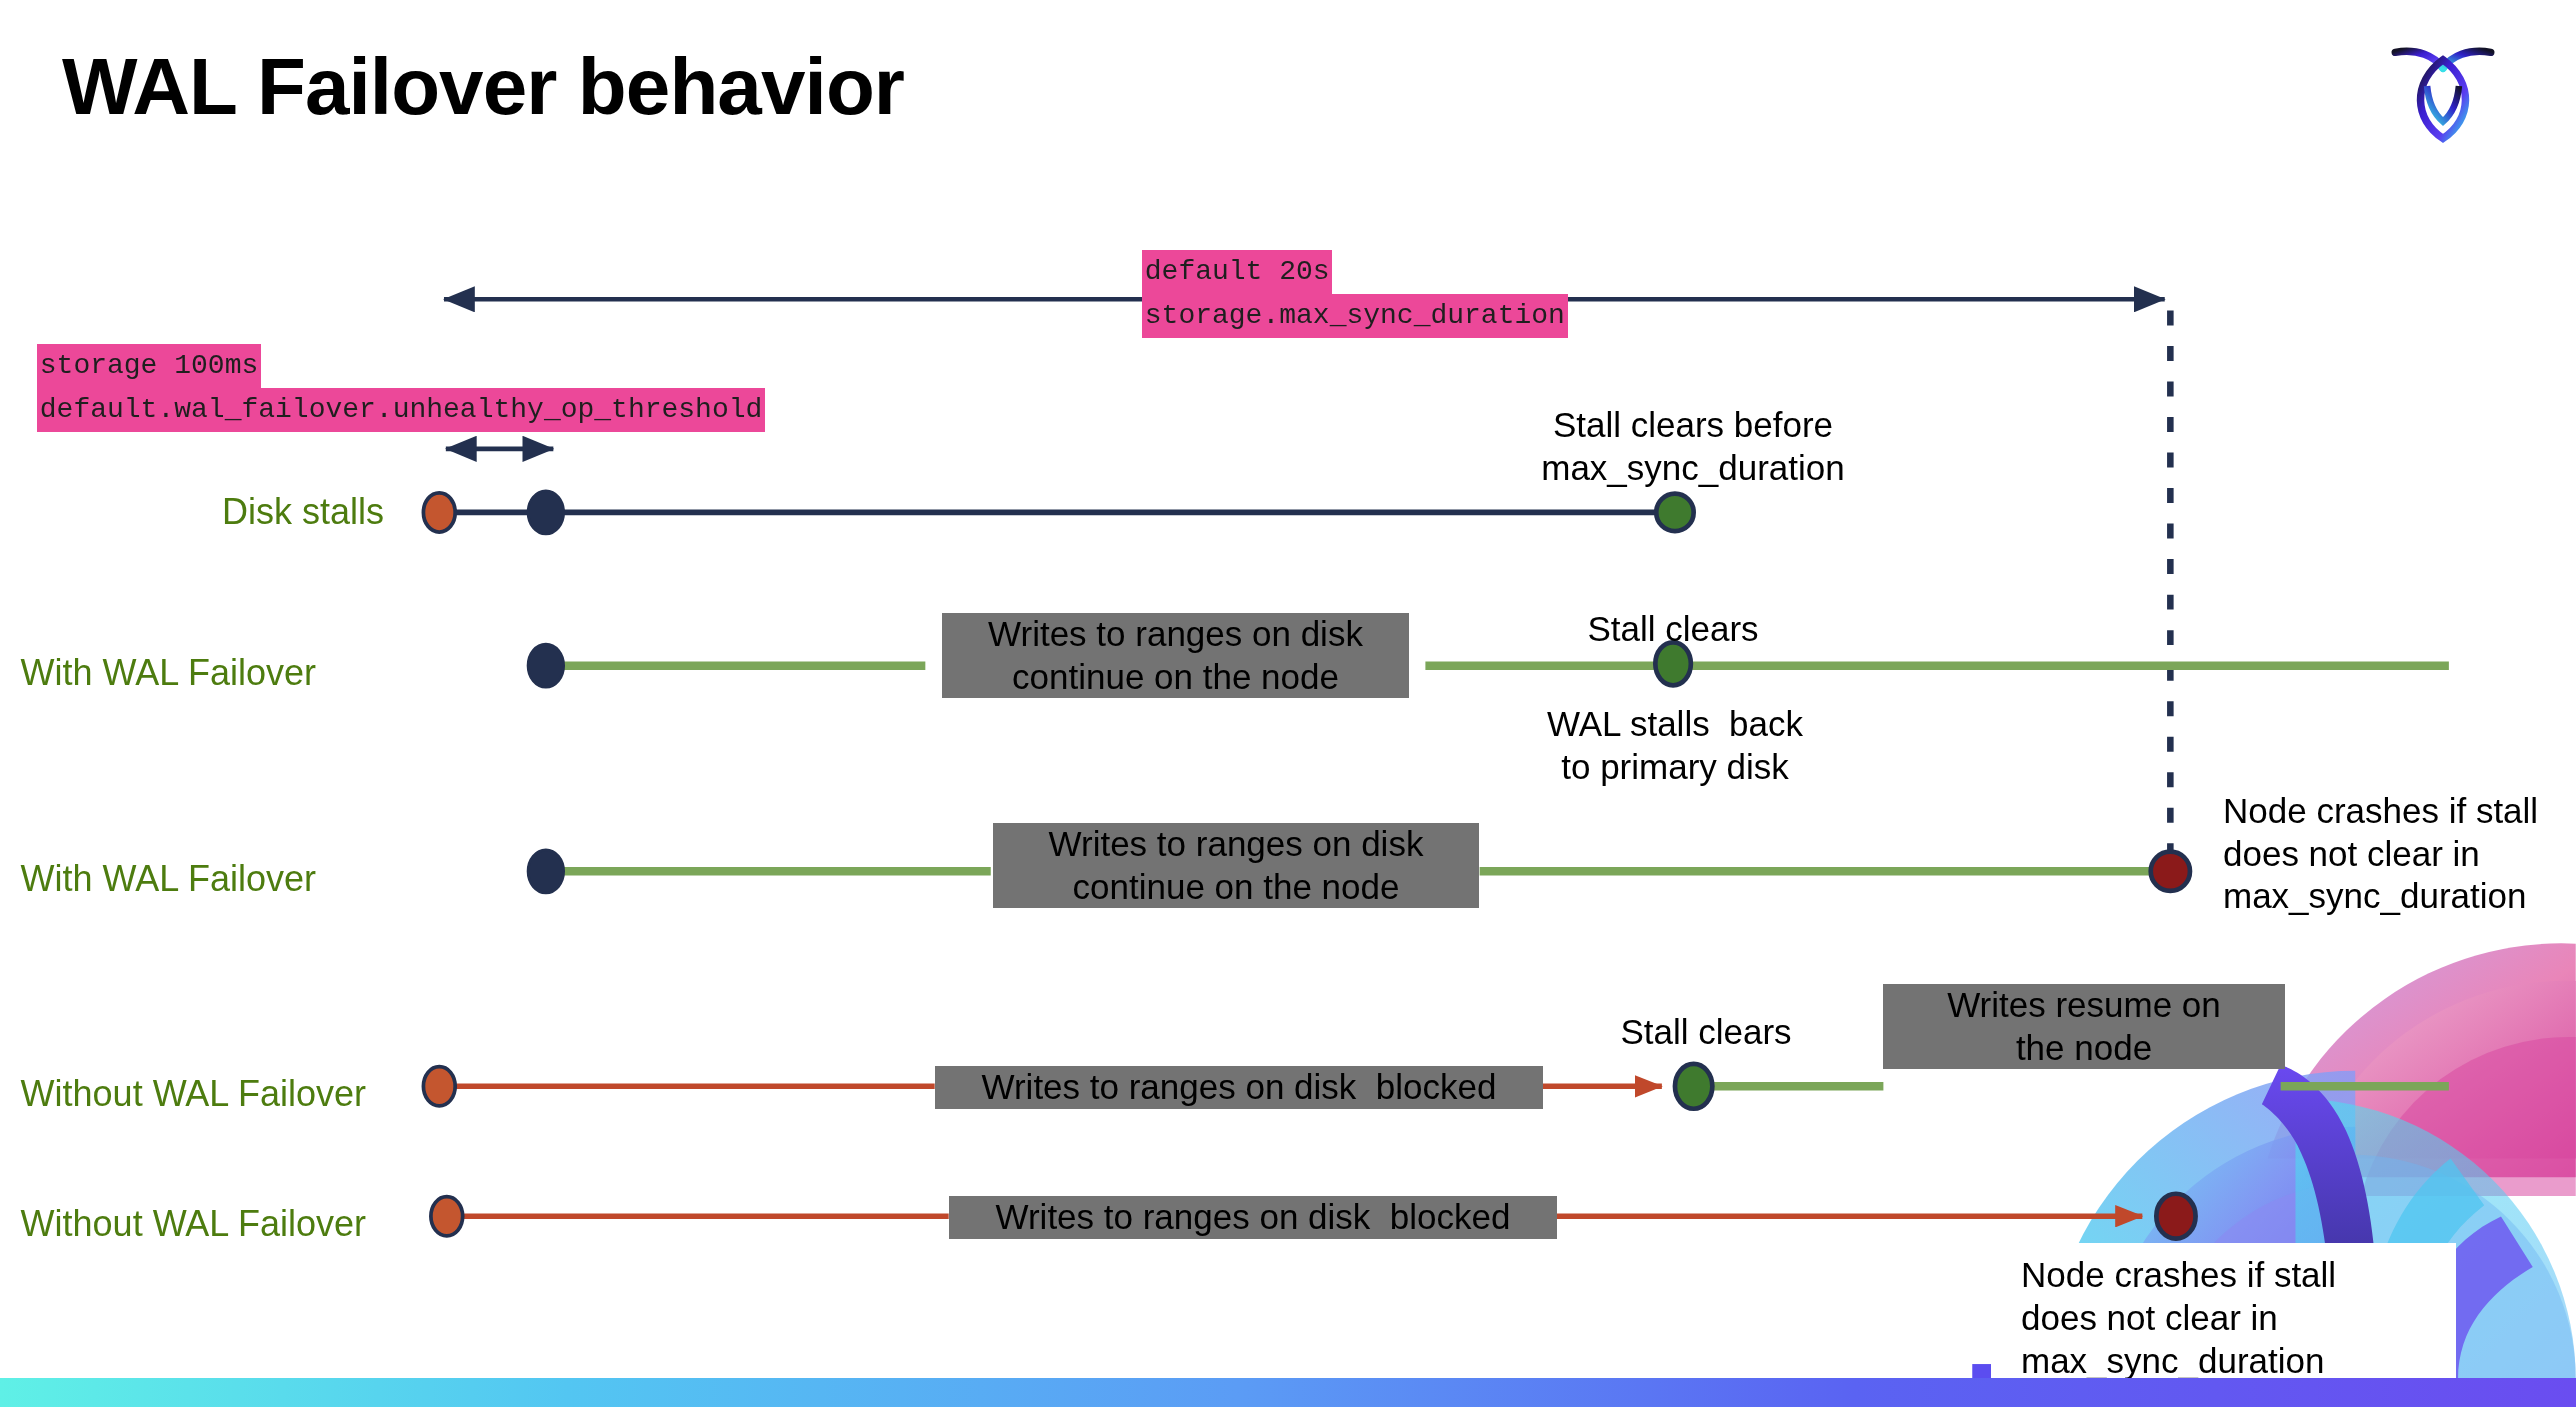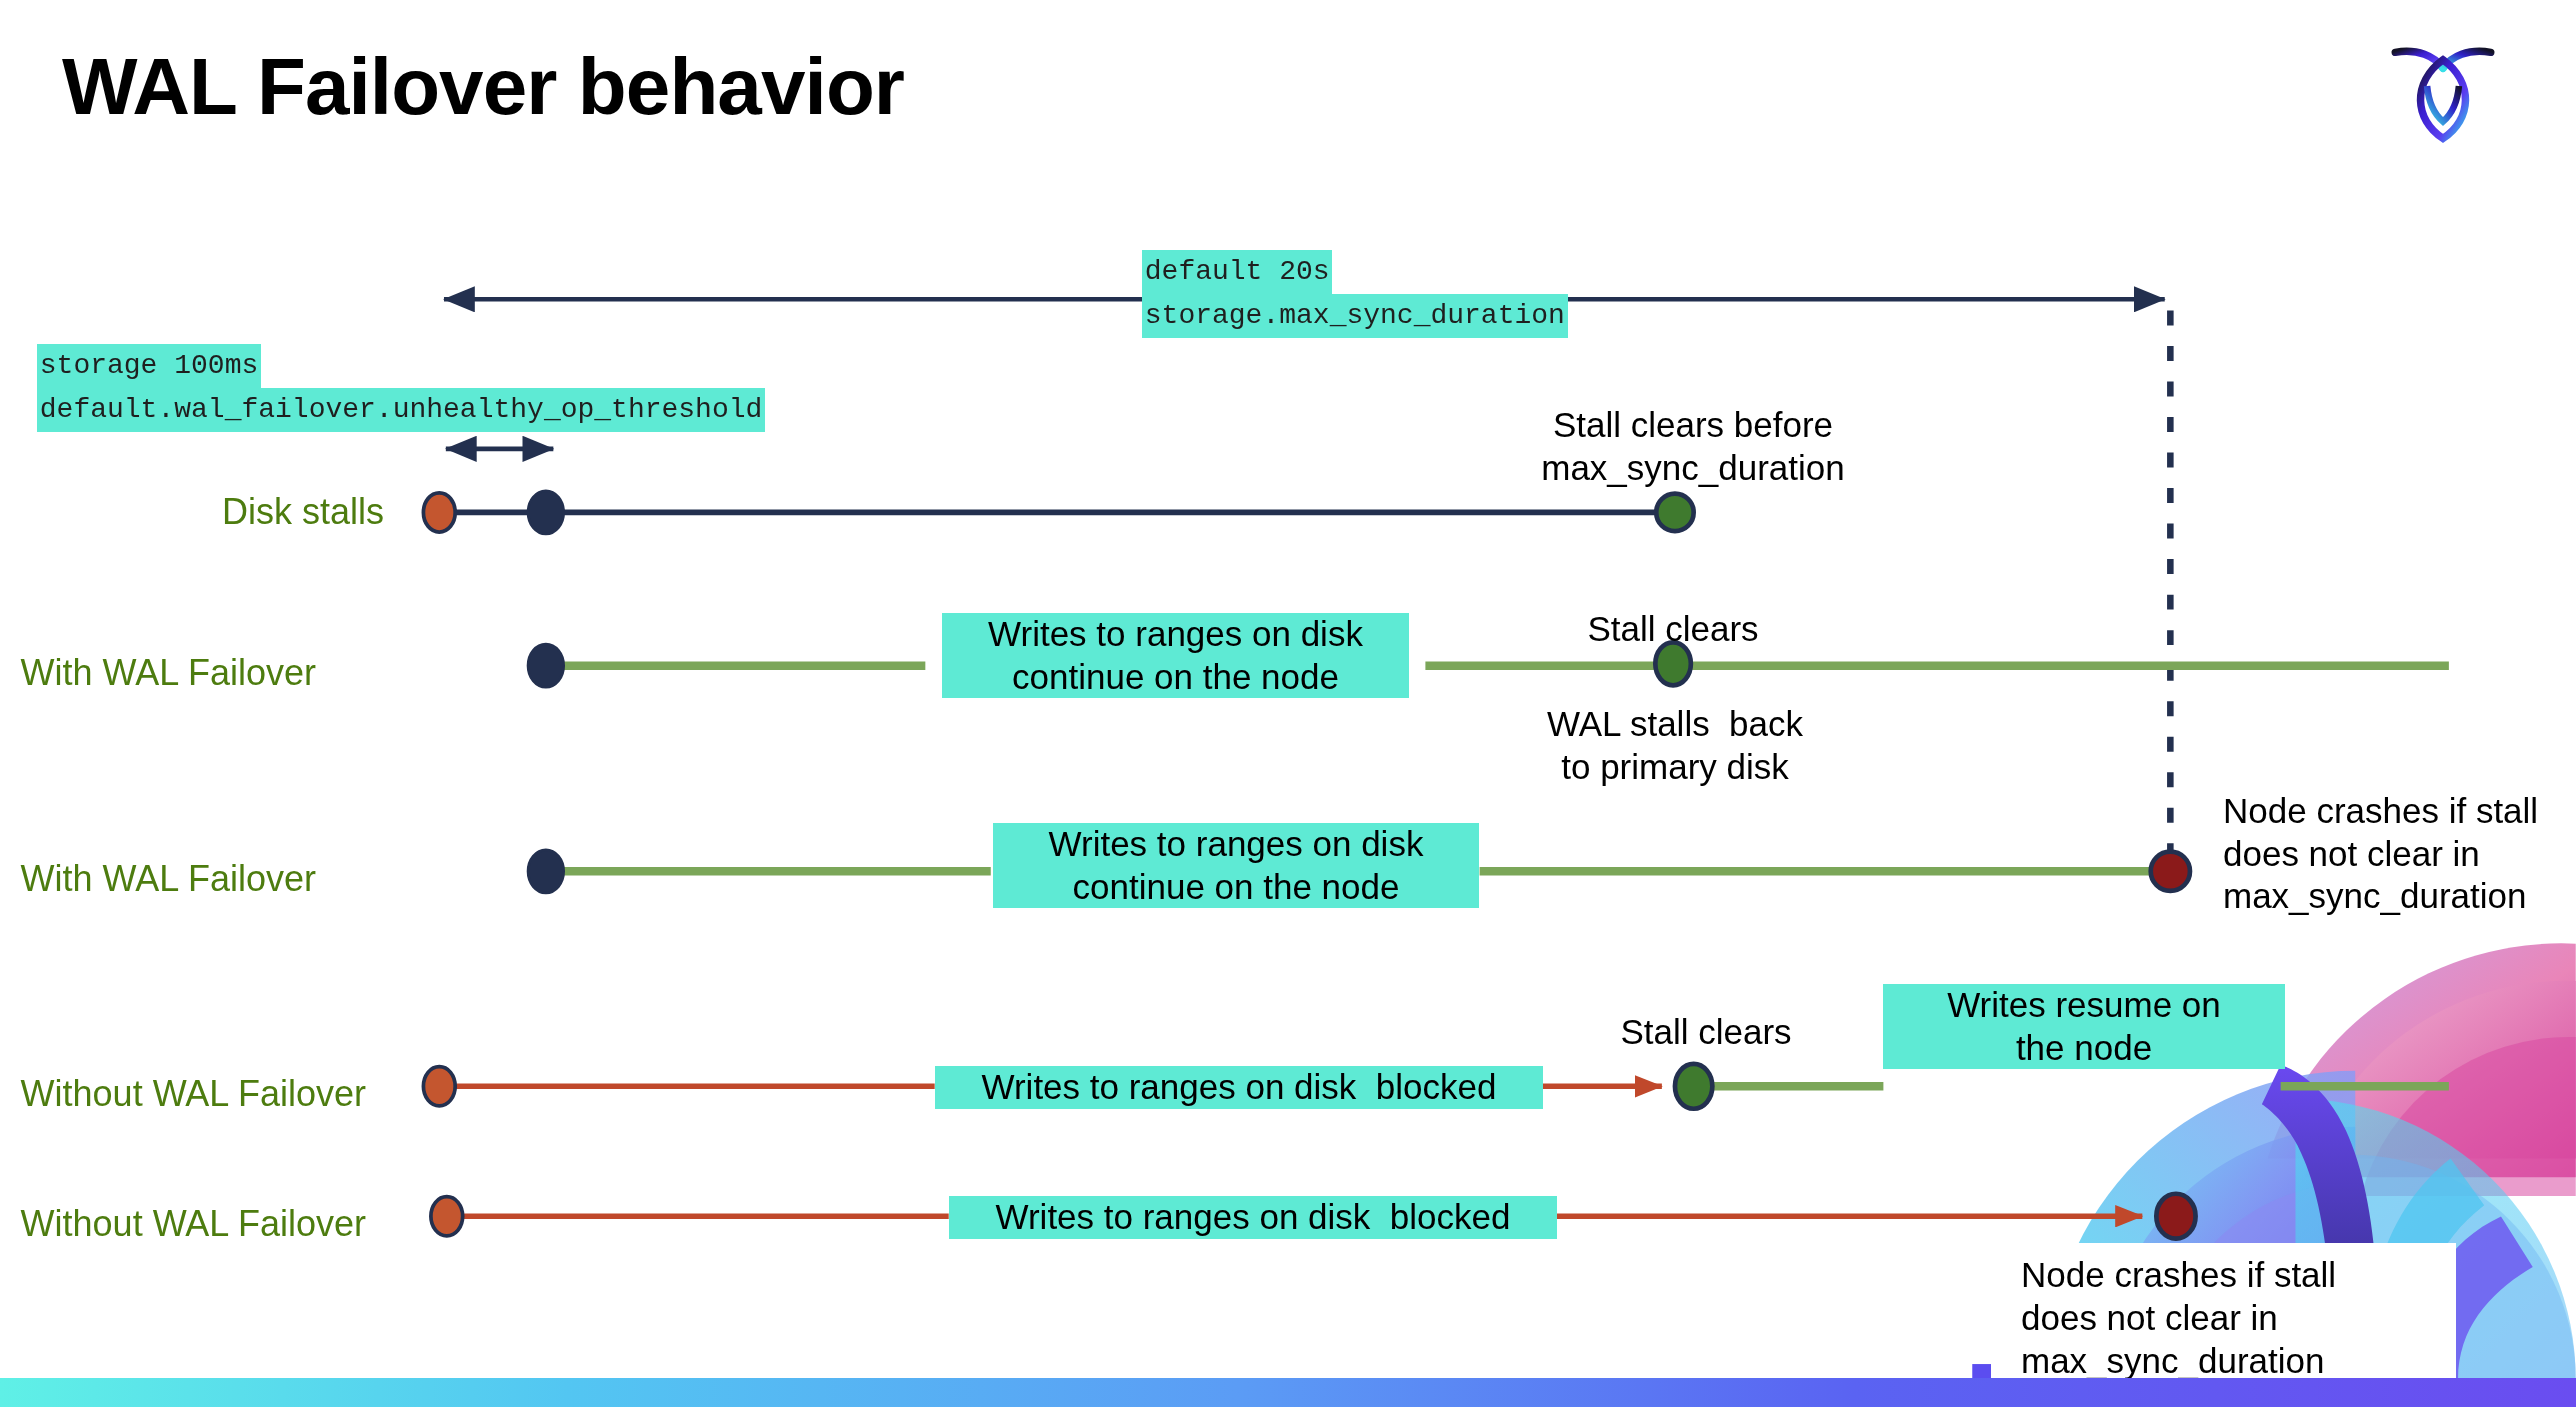--- a/index.html
+++ b/index.html
@@ -32,32 +32,32 @@
   
   #timeline-svg{position:absolute;left:0;top:0;width:2576px;height:1408px;}
 
   
   .code-label{
     position:absolute;
     font-family:"Liberation Mono","DejaVu Sans Mono",monospace;
     font-size:28px;color:#1f1f1f;line-height:1.5;
     white-space:nowrap;
   }
-  .code-label span{background:#5eead4;padding:0.9px 2.8px;display:inline-block;}
+  .code-label span{background:#ec4899;padding:0.9px 2.8px;display:inline-block;}
 
   
   .row-label{
     position:absolute;font-size:36px;color:#4d7c0f;white-space:nowrap;
     transform:translateY(-50%);
   }
 
   
   .annot{
     position:absolute;font-size:35px;color:#000;line-height:1.22;
-    text-align:center;white-space:pre;background:#5eead4;
+    text-align:center;white-space:pre;background:#737373;
   }
   .annot.nobg{background:transparent;}
   .annot.left{text-align:left;}
 
   
   #crash-callout{
     position:absolute;left:1991px;top:1243px;width:465px;height:165px;
     background:#ffffff;
   }
   #crash-callout .txt{

